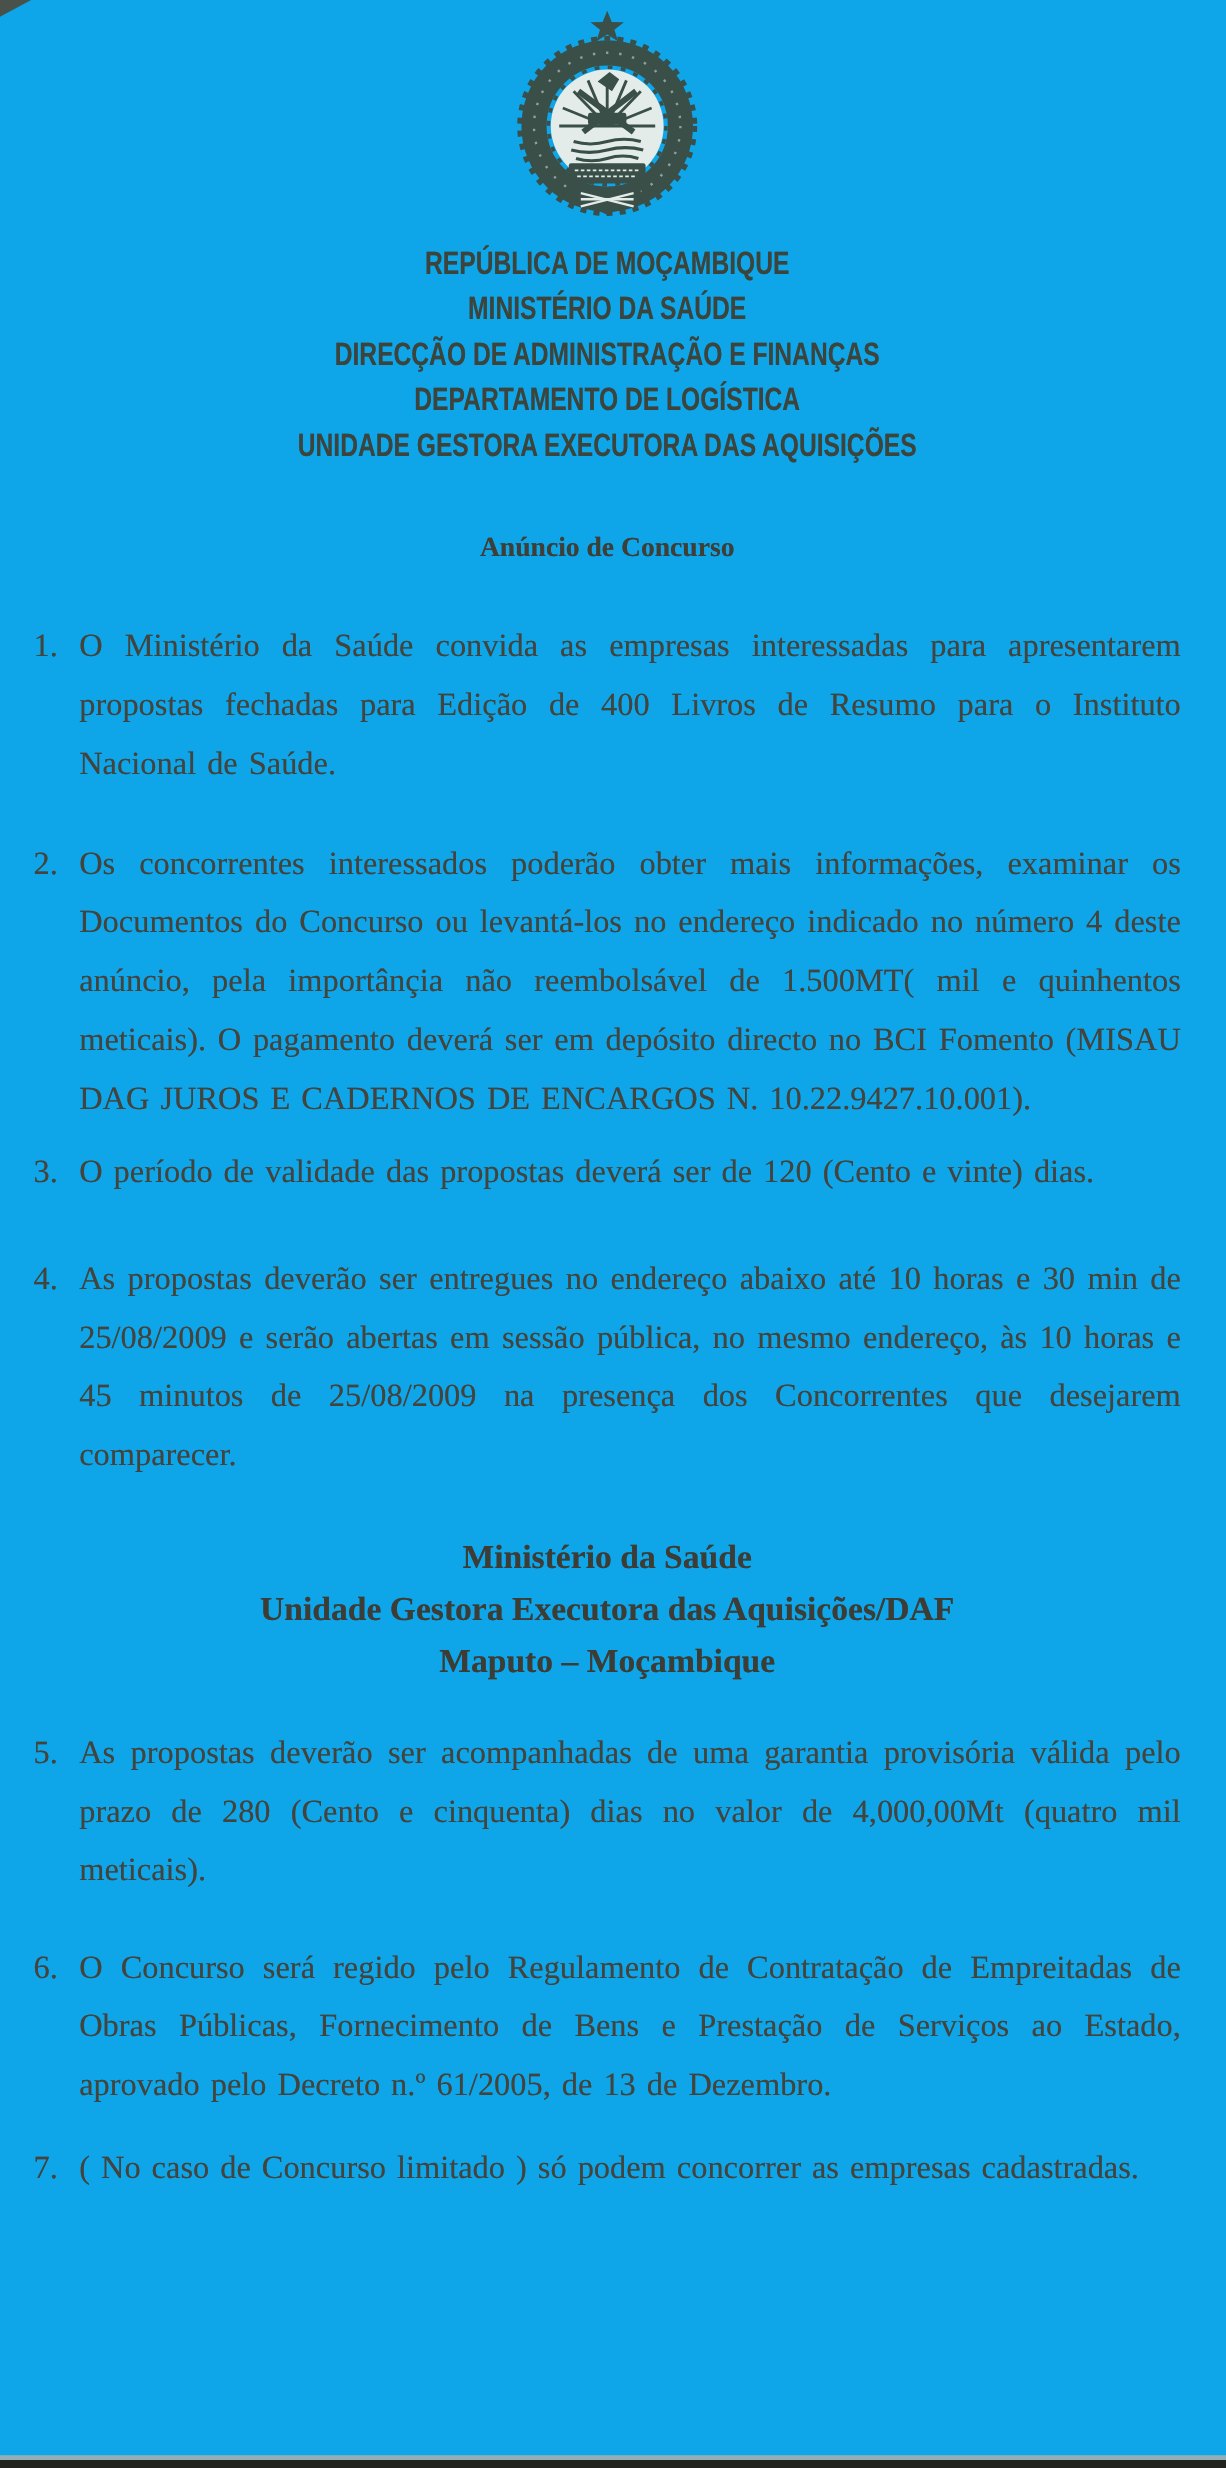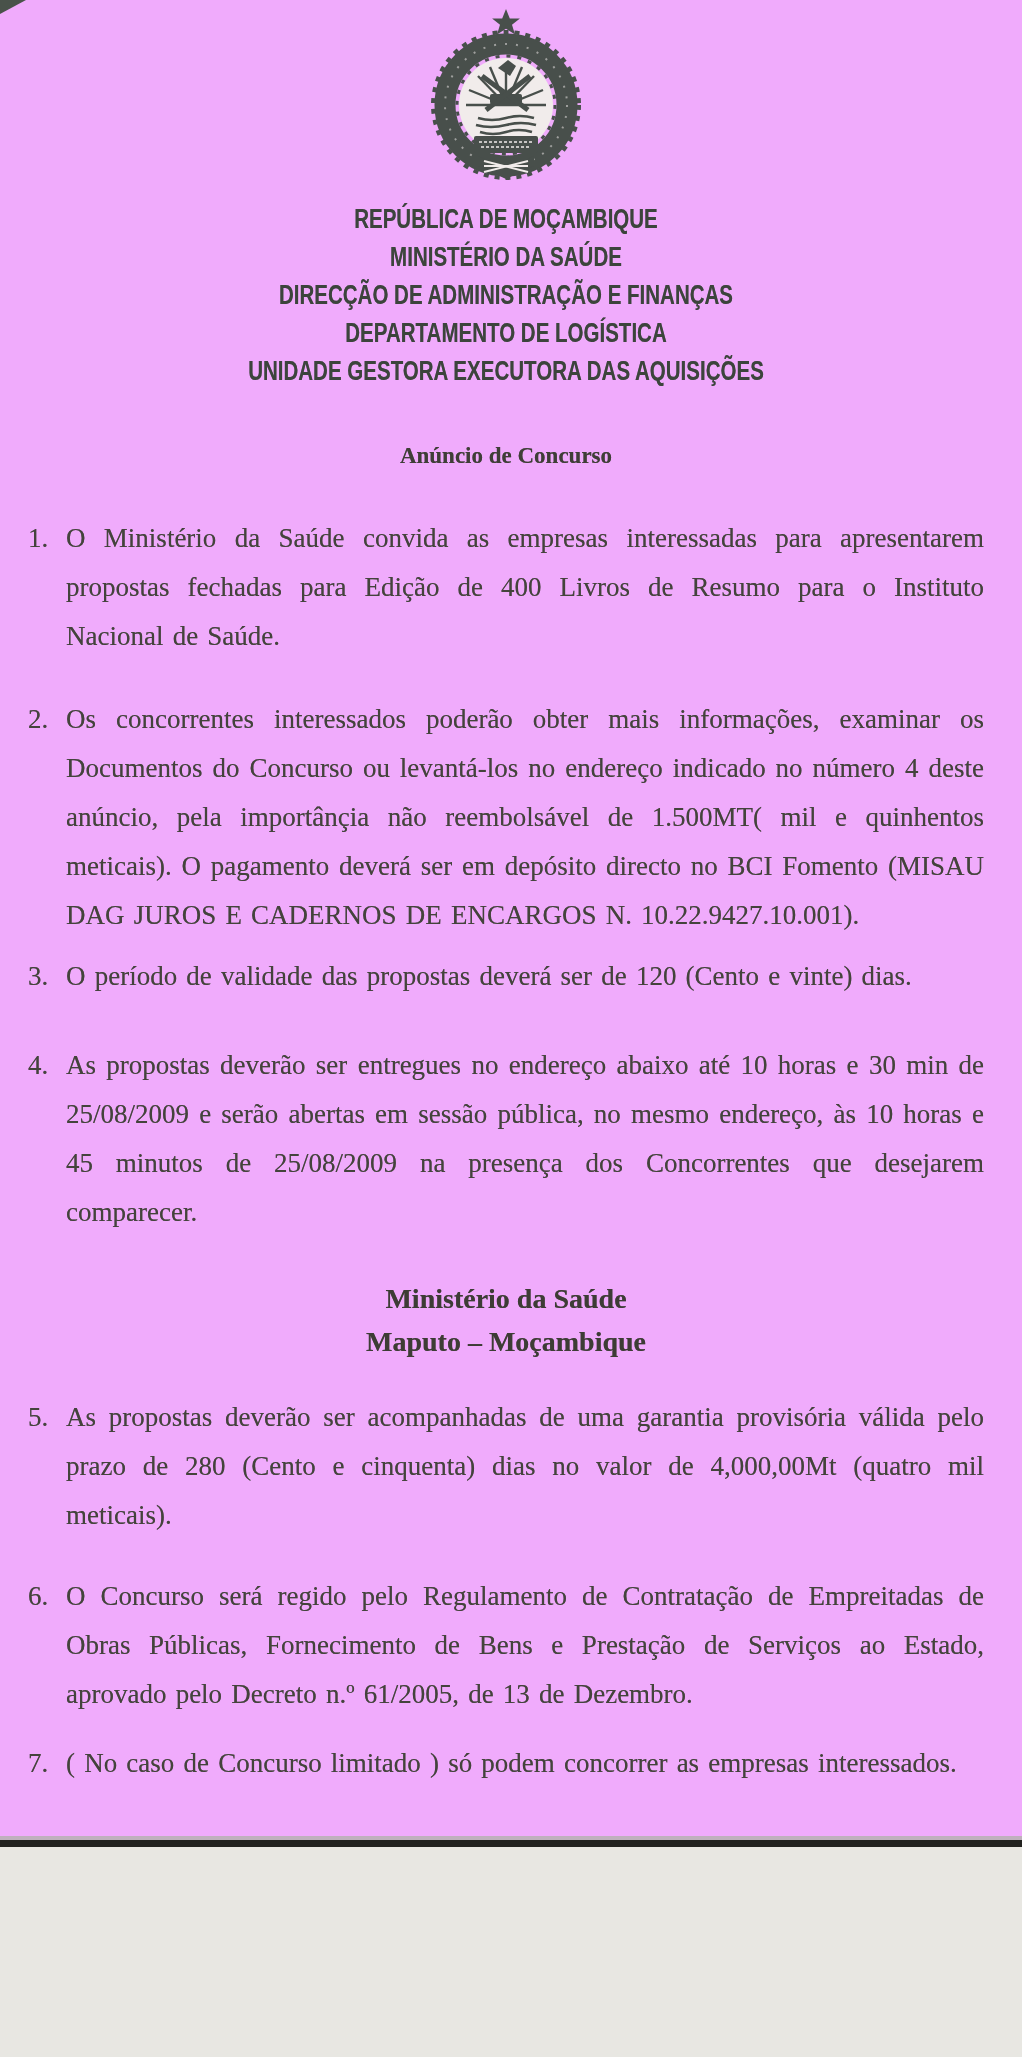--- a/index.html
+++ b/index.html
@@ -1,20 +1,20 @@
 <!DOCTYPE html>
 <html><head>
 <meta charset="utf-8">
 <style>
   html,body{margin:0;padding:0;background:#e8e7e2;}
   .doc{
     position:relative;
-    width:1022px;height:1847px;
+    width:1022px;height:2057px;
     margin:0 auto;
-    background:#f0abfc;
+    background:#0ea5e9;
     overflow:hidden;
     font-family:"Liberation Serif", serif;
     color:#44433c;
   }
   .content{position:absolute;left:28px;top:0;width:956px;}
   
   .emblem-wrap{margin:6px auto 0;width:180px;height:184px;display:flex;justify-content:center;}
   
   .header-block{margin-top:10px;text-align:center;}
   .header-line{
@@ -151,35 +151,36 @@
       <div class="item-text">O período de validade das propostas deverá ser de 120  (Cento e vinte) dias.</div>
     </div>
 
     <div class="item mt-i4">
       <div class="item-num">4.</div>
       <div class="item-text">As propostas deverão ser entregues no endereço abaixo até 10 horas e 30 min de 25/08/2009 e serão abertas em sessão pública, no mesmo endereço, às 10 horas e 45 minutos de 25/08/2009 na presença dos Concorrentes que desejarem comparecer.</div>
     </div>
 
     <div class="address-block">
       <div>Ministério da Saúde</div>
+      <div>Unidade Gestora Executora das Aquisições/DAF</div>
       <div>Maputo – Moçambique</div>
     </div>
 
     <div class="item mt-i5">
       <div class="item-num">5.</div>
       <div class="item-text">As propostas deverão ser acompanhadas de uma garantia provisória válida pelo prazo de 280 (Cento e cinquenta)  dias no valor de 4,000,00Mt (quatro mil meticais).</div>
     </div>
 
     <div class="item mt-i6">
       <div class="item-num">6.</div>
       <div class="item-text">O Concurso será regido pelo Regulamento de Contratação de Empreitadas de Obras Públicas, Fornecimento de Bens e Prestação de Serviços ao Estado, aprovado pelo Decreto n.º 61/2005, de 13 de Dezembro.</div>
     </div>
 
     <div class="item mt-i7">
       <div class="item-num">7.</div>
-      <div class="item-text">( No caso de Concurso limitado ) só podem concorrer as empresas interessados.</div>
+      <div class="item-text">( No caso de Concurso limitado ) só podem concorrer as empresas cadastradas.</div>
     </div>
 
   </div>
 
   <div class="scan-bar-light"></div>
   <div class="scan-bar-dark"></div>
 </div>
 
 </body></html>

